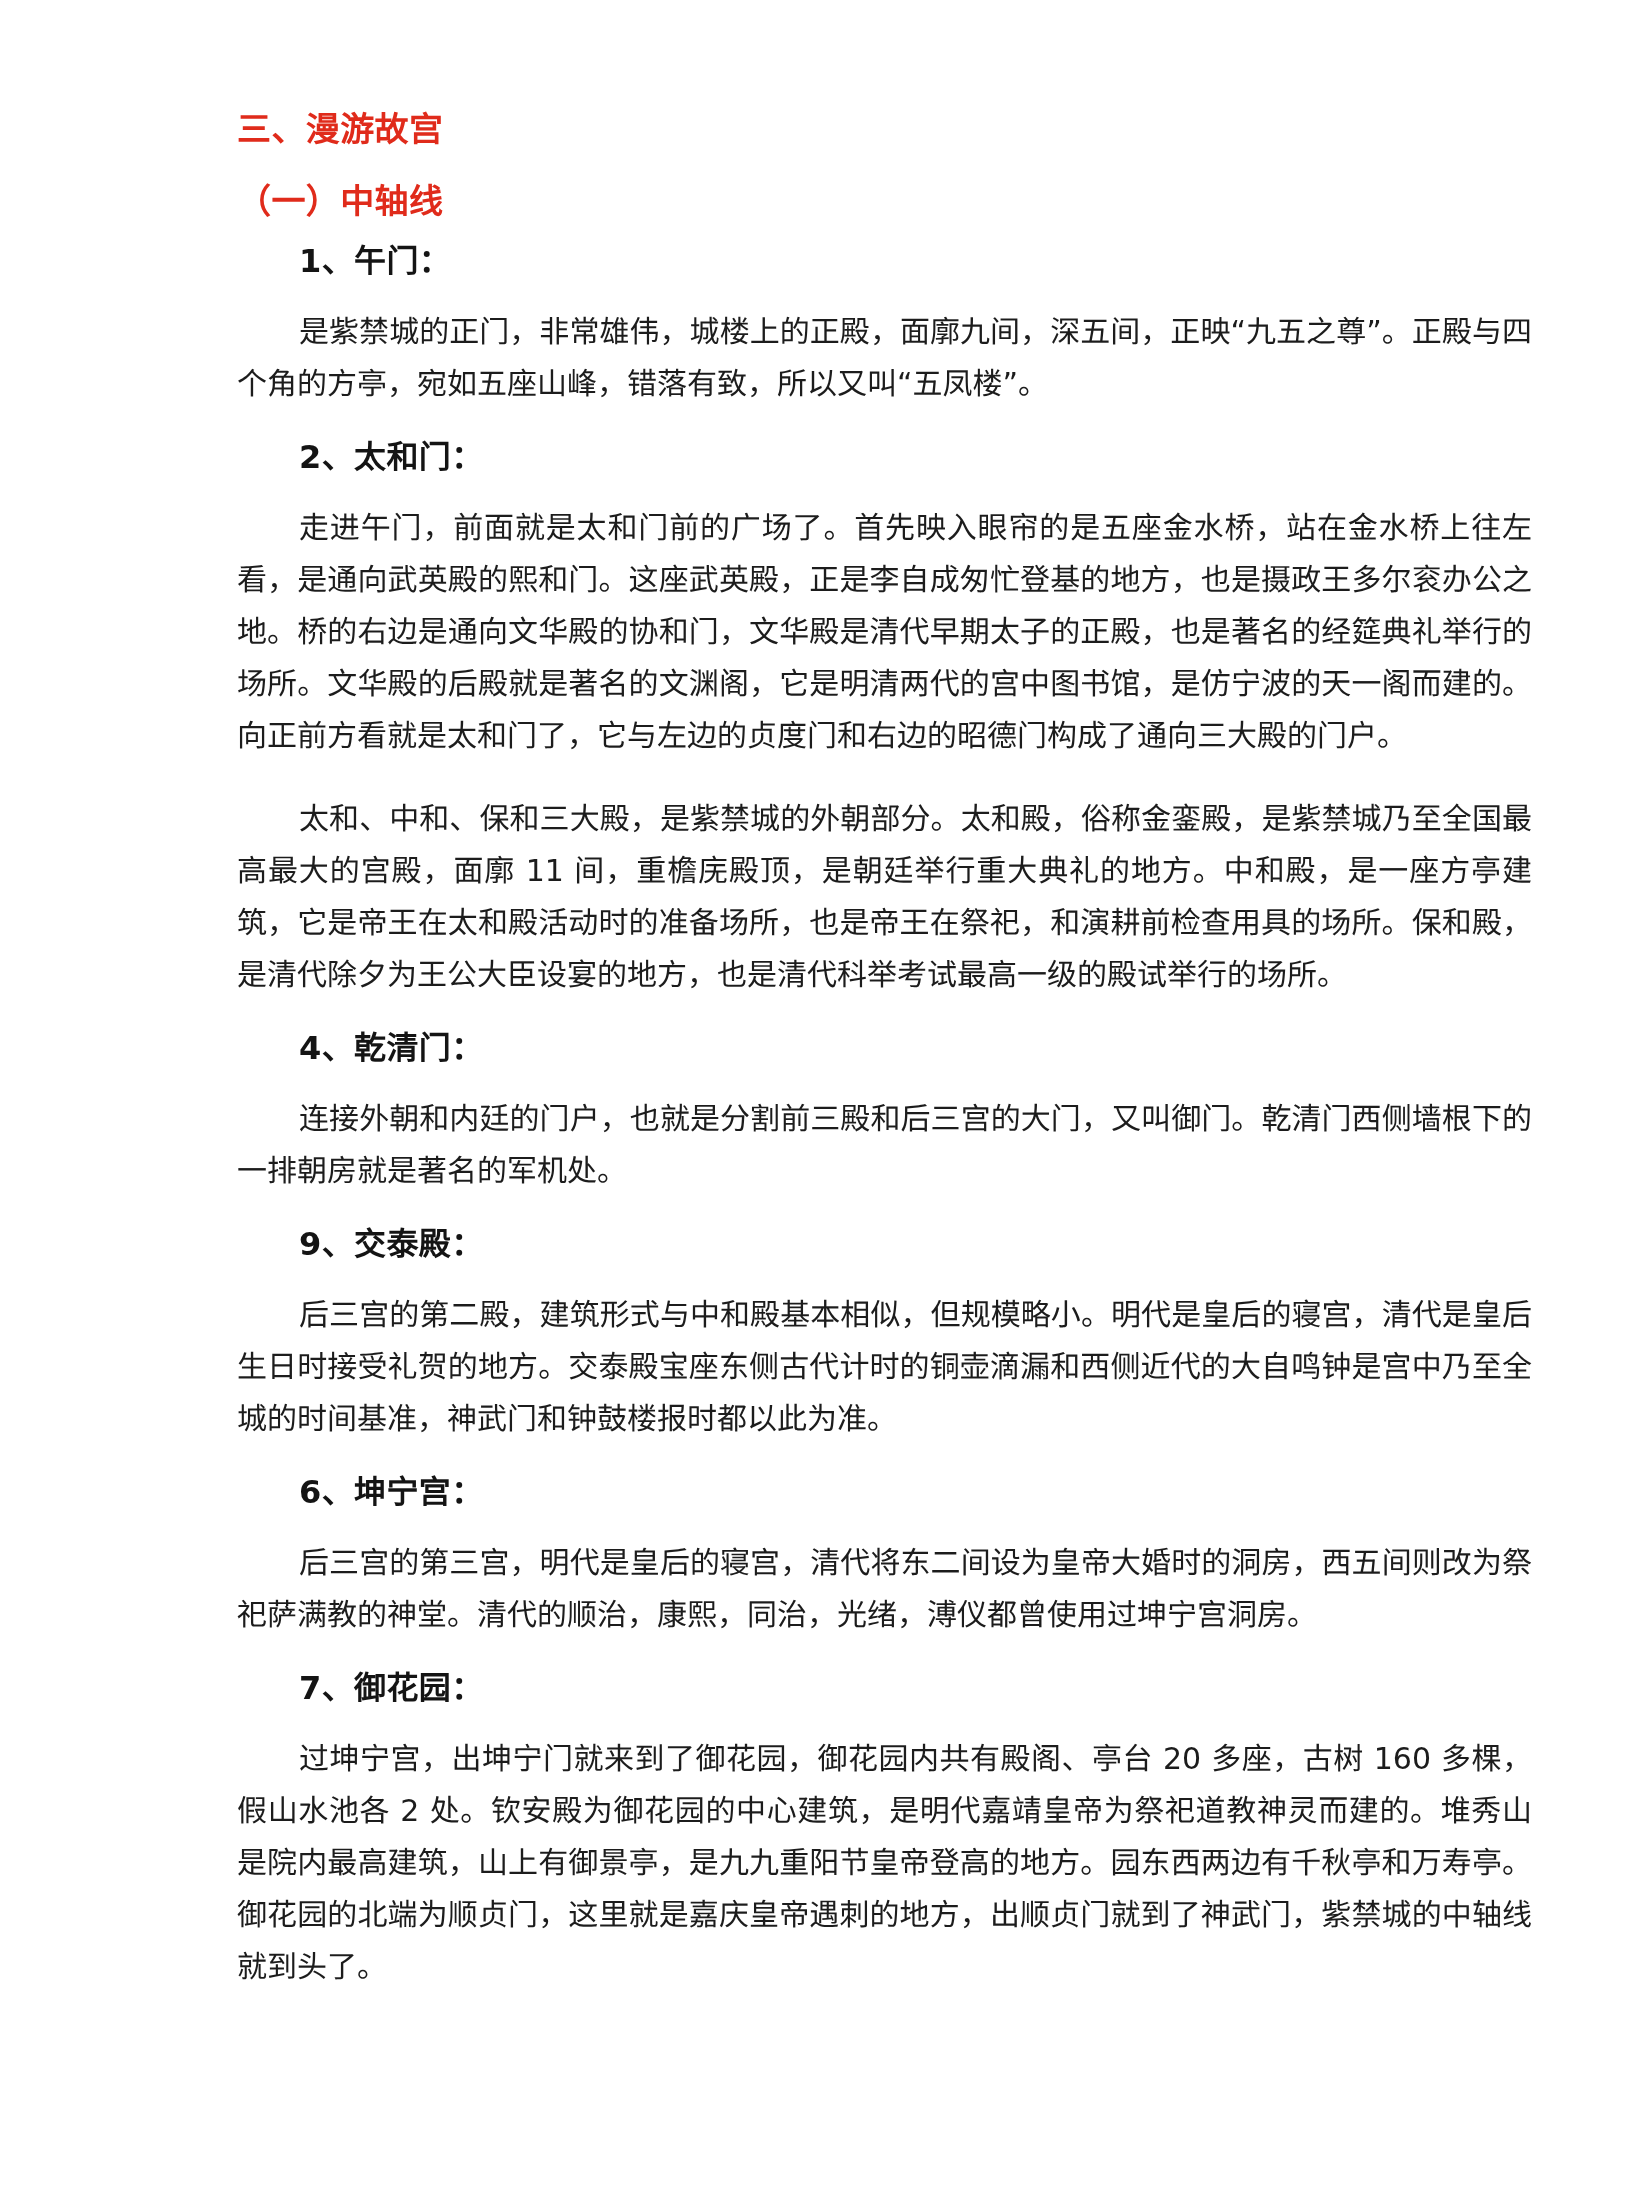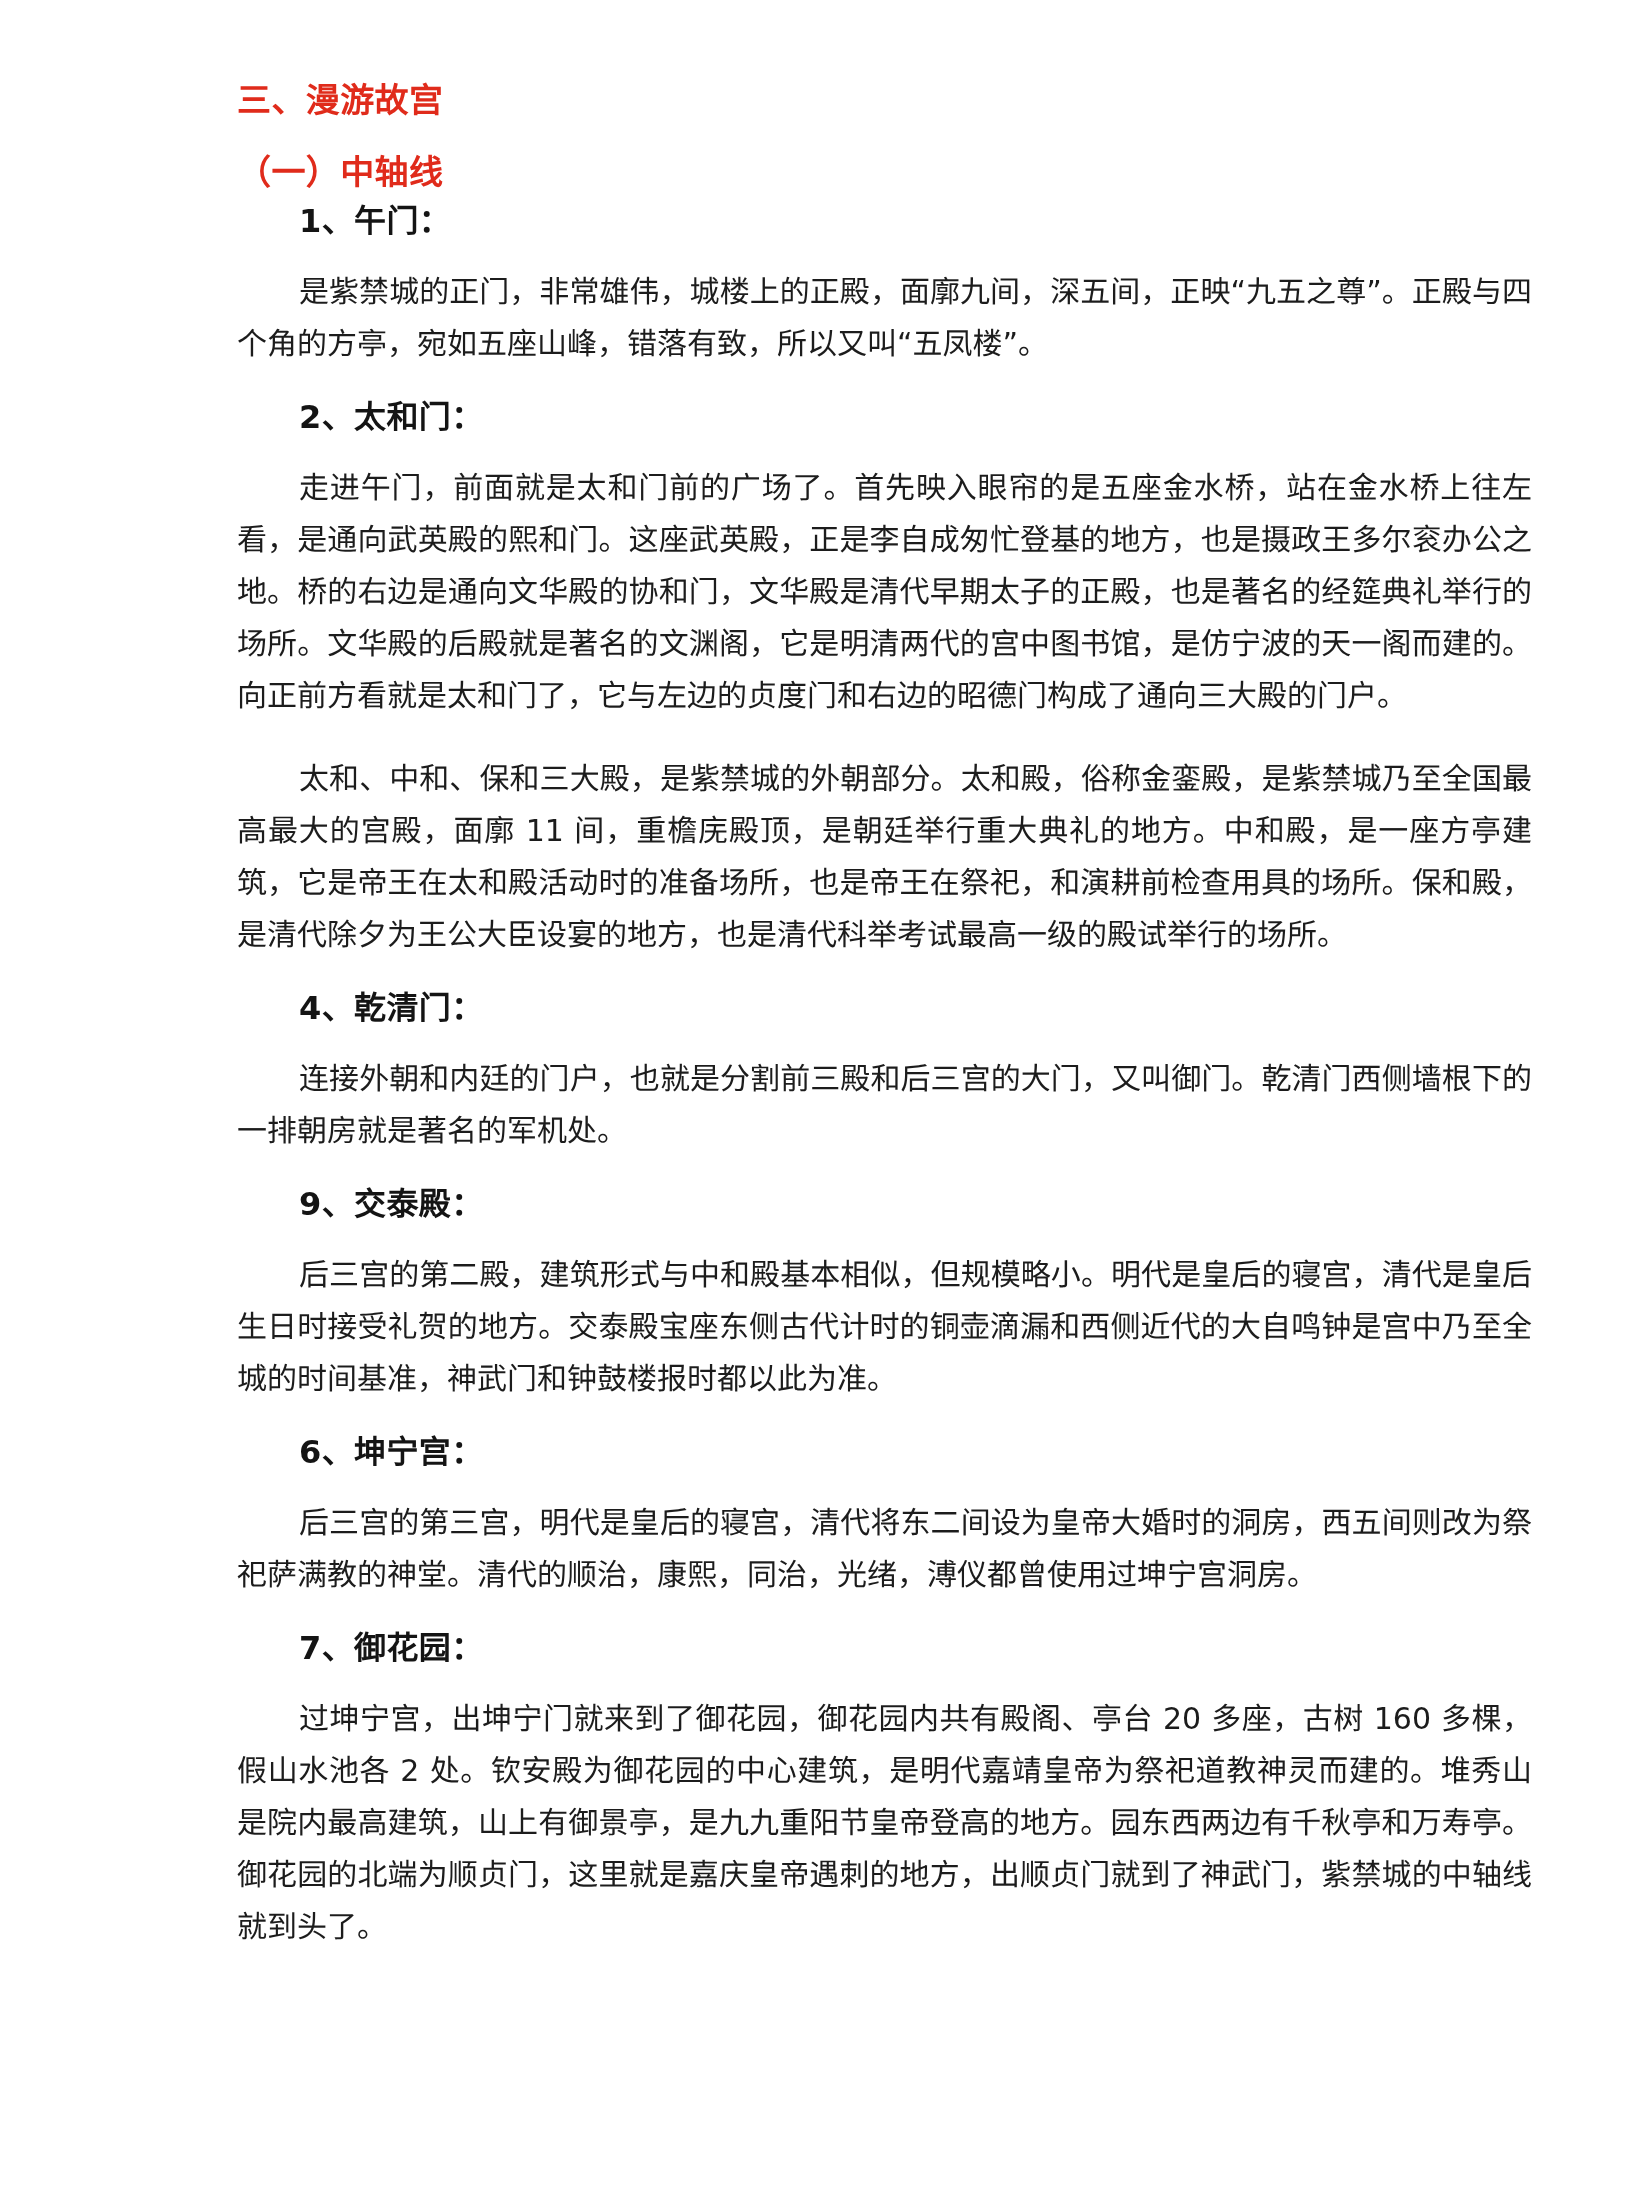--- a/index.html
+++ b/index.html
@@ -14,41 +14,41 @@
     font-family: "DejaVu Sans", "Liberation Sans", sans-serif;
     color: #1a1a1a;
     -webkit-font-smoothing: antialiased;
   }
   .page {
     position: relative;
     width: 1501px;
     height: 2203px;
     background: #ffffff;
     box-sizing: border-box;
-    padding: 83px 120px 0 237px;
+    padding: 112px 120px 0 237px;
   }
   .content {
     width: 1295px;
   }
 
   
   .h-major {
     color: #e02b1b;
     font-weight: bold;
     font-size: 34px;
     line-height: 1.0;
     margin: 0 0 38px 0;
     letter-spacing: 0.4px;
   }
   .h-sub {
     color: #e02b1b;
     font-weight: bold;
     font-size: 34px;
     line-height: 1.0;
-    margin: 0 0 16px 0;
+    margin: 0 0 27px 0;
     padding-left: 0px;
     letter-spacing: 0.4px;
   }
   .h-item {
     color: #141414;
     font-weight: bold;
     font-size: 32px;
     line-height: 1.0;
     margin: 0 0 29px 0;
     padding-left: 62px;

